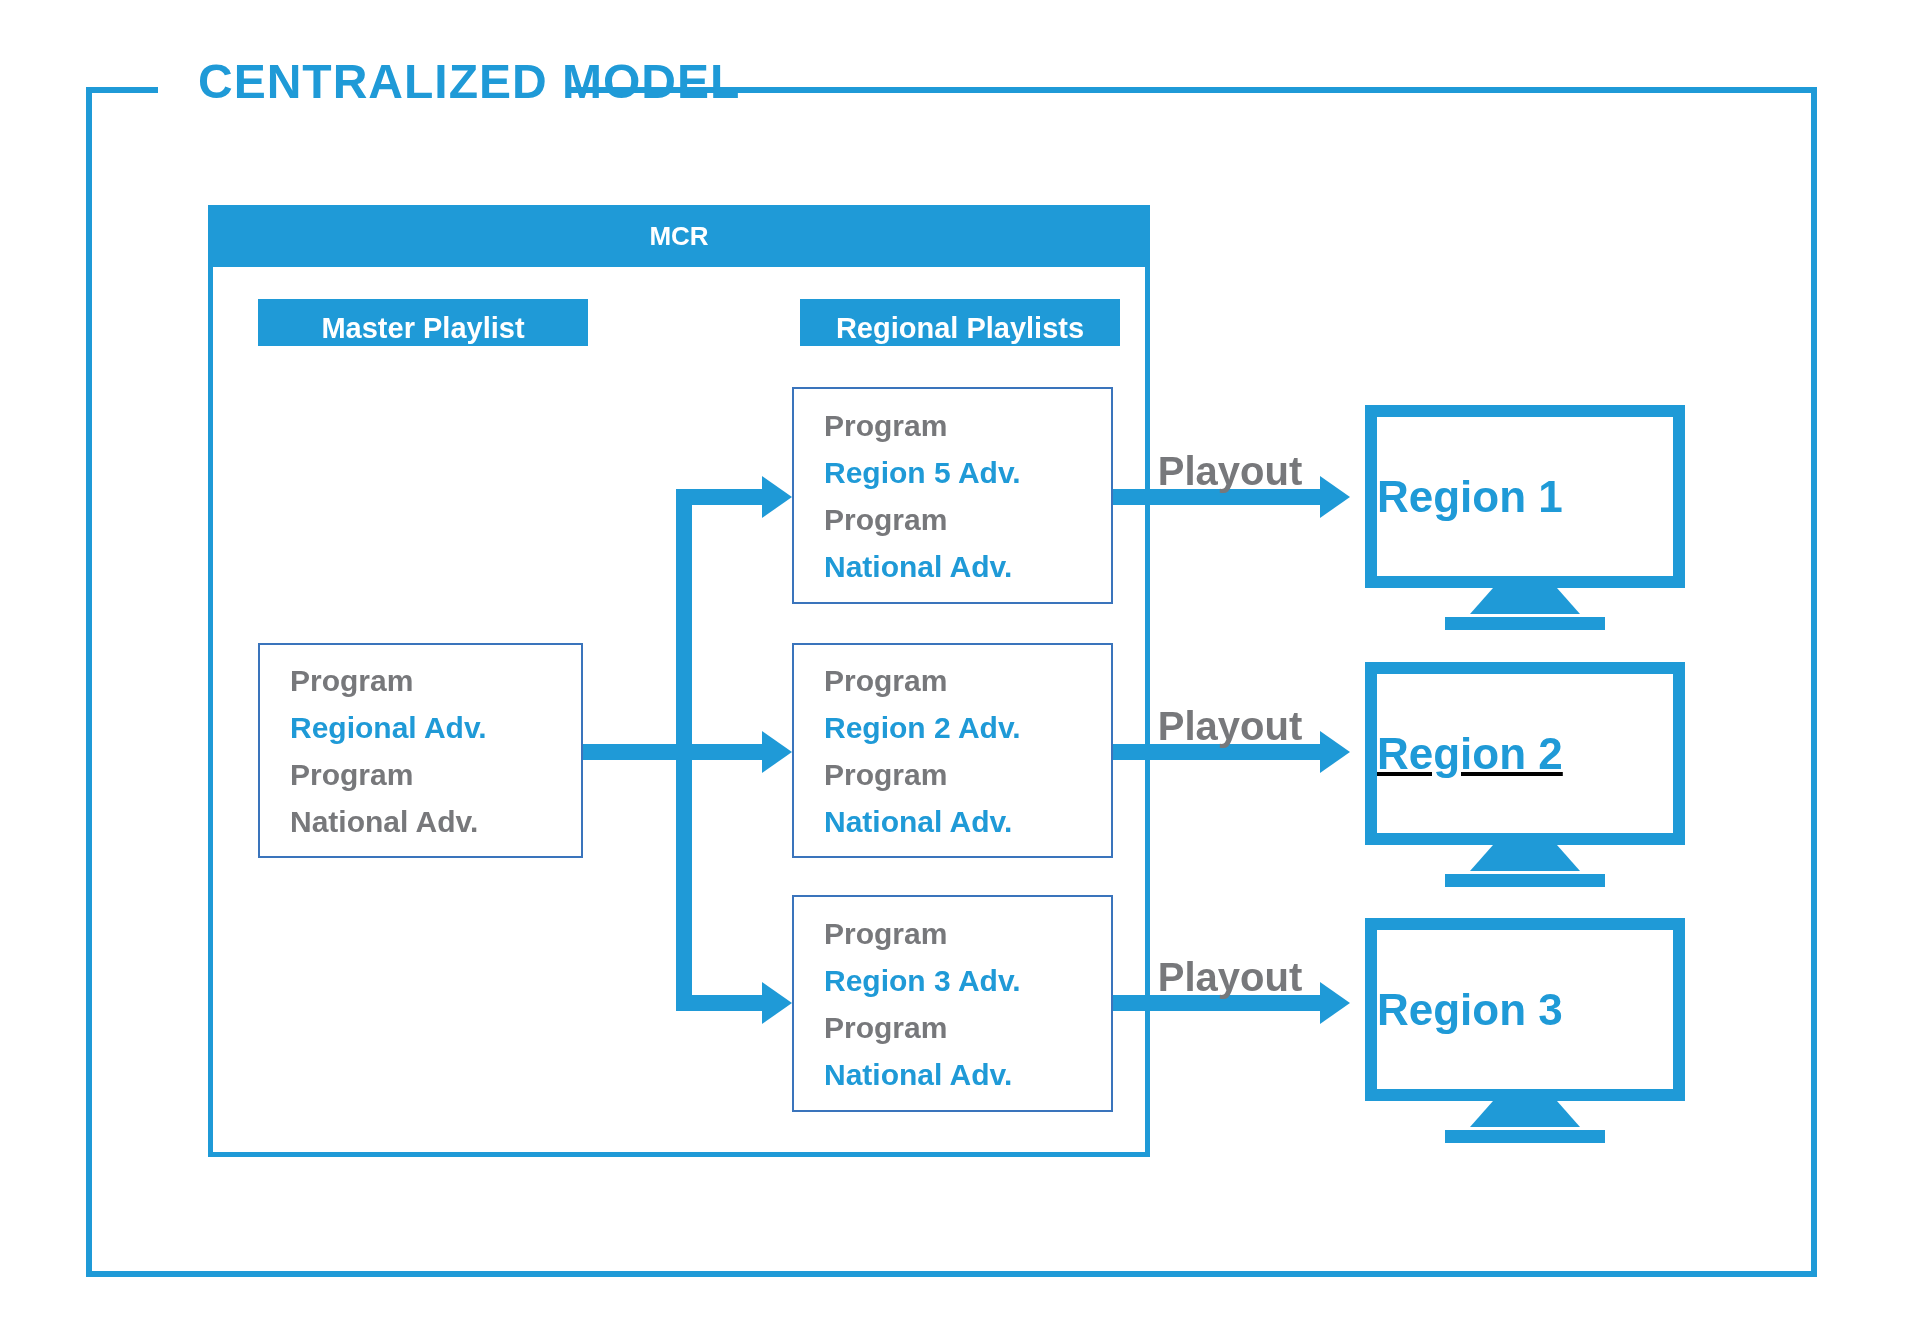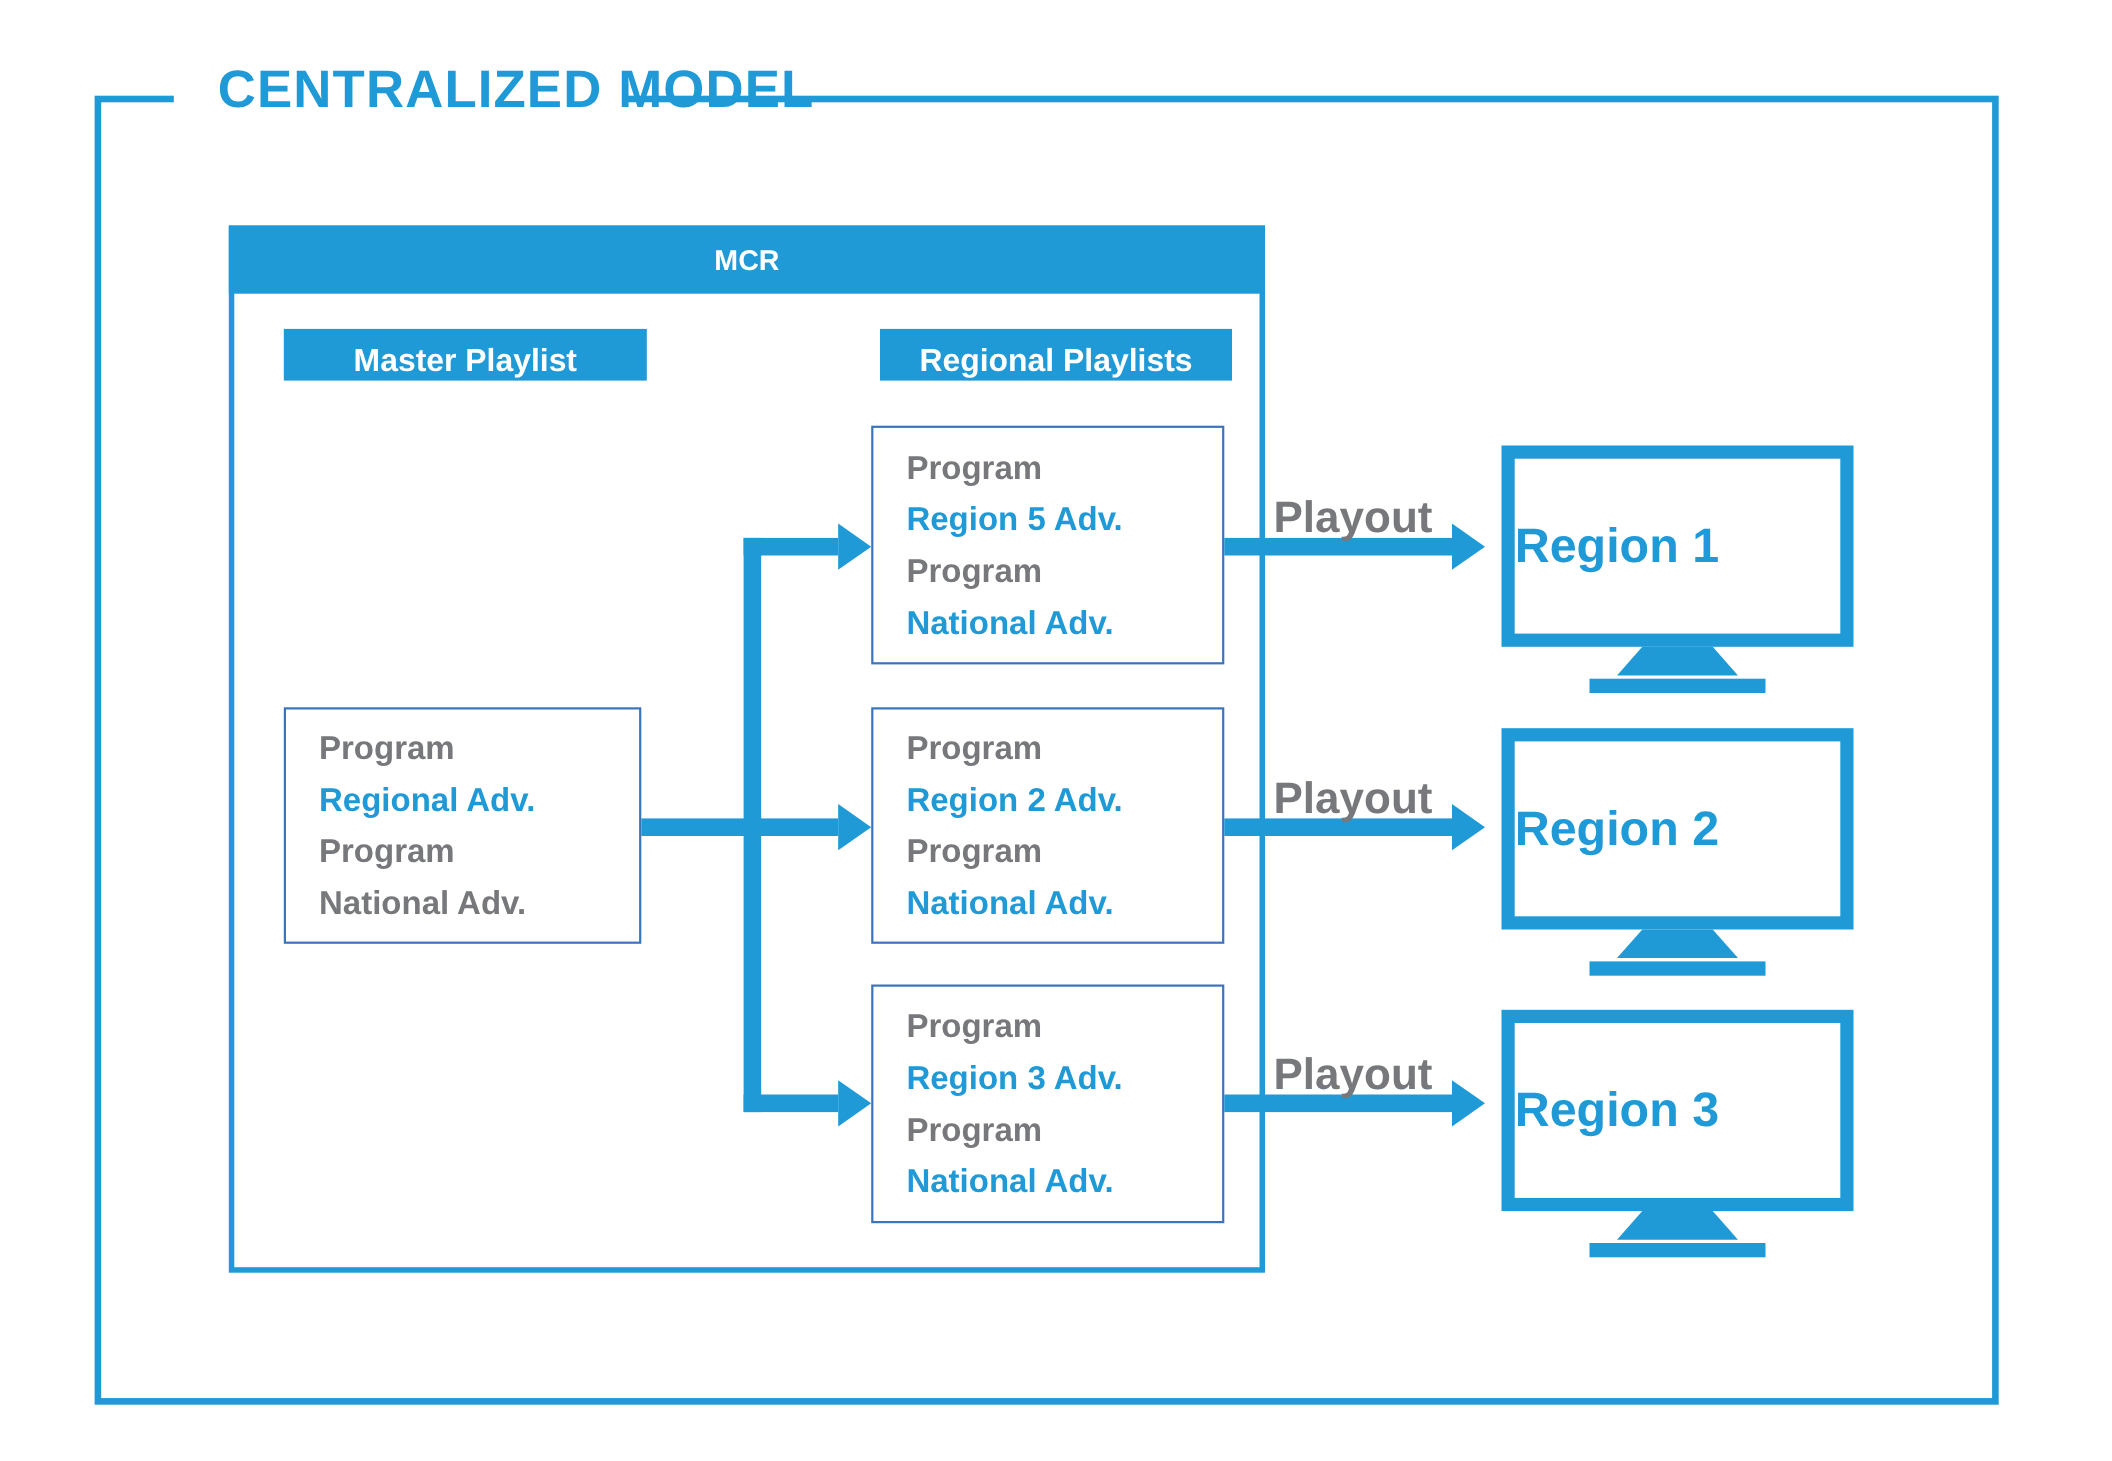--- a/index.html
+++ b/index.html
@@ -47,21 +47,21 @@
   #playout-rect-1{top:489px;} #playout-rect-2{top:744px;} #playout-rect-3{top:995px;}
   .playout-head{left:1320px;}
   #playout-head-1{top:476px;} #playout-head-2{top:731px;} #playout-head-3{top:982px;}
   .playout-label{left:1125px;width:210px;height:42px;text-align:center;
     color:var(--text-gray);font-size:40px;line-height:42px;}
   #playout-label-1{top:450px;} #playout-label-2{top:705px;} #playout-label-3{top:956px;}
   
   .monitor-screen{left:1365px;width:320px;height:183px;border:12px solid var(--accent-blue);box-sizing:border-box;
     background:#ffffff;display:flex;align-items:center;justify-content:flex-start;}
   .monitor-screen .region-name{color:var(--accent-blue);font-size:44px;white-space:nowrap;}
-  #monitor-1{top:405px;} #monitor-2{top:662px;} #monitor-3{top:918px;}
+  #monitor-1{top:405px;} #monitor-2{top:662px;text-decoration:underline;} #monitor-3{top:918px;}
   .monitor-stand{left:1470px;width:64px;height:0;border-bottom:26px solid var(--accent-blue);
     border-left:23px solid transparent;border-right:23px solid transparent;}
   #stand-1{top:588px;} #stand-2{top:845px;} #stand-3{top:1101px;}
   .monitor-base{left:1445px;width:160px;height:13px;background:var(--accent-blue);}
   #base-1{top:617px;} #base-2{top:874px;} #base-3{top:1130px;}
 </style>
 </head>
 <body>
 
 <div id="canvas" style="--accent-blue: #1f9ad7; --text-gray: #77787b; --box-border-blue: #3a74bc;">

